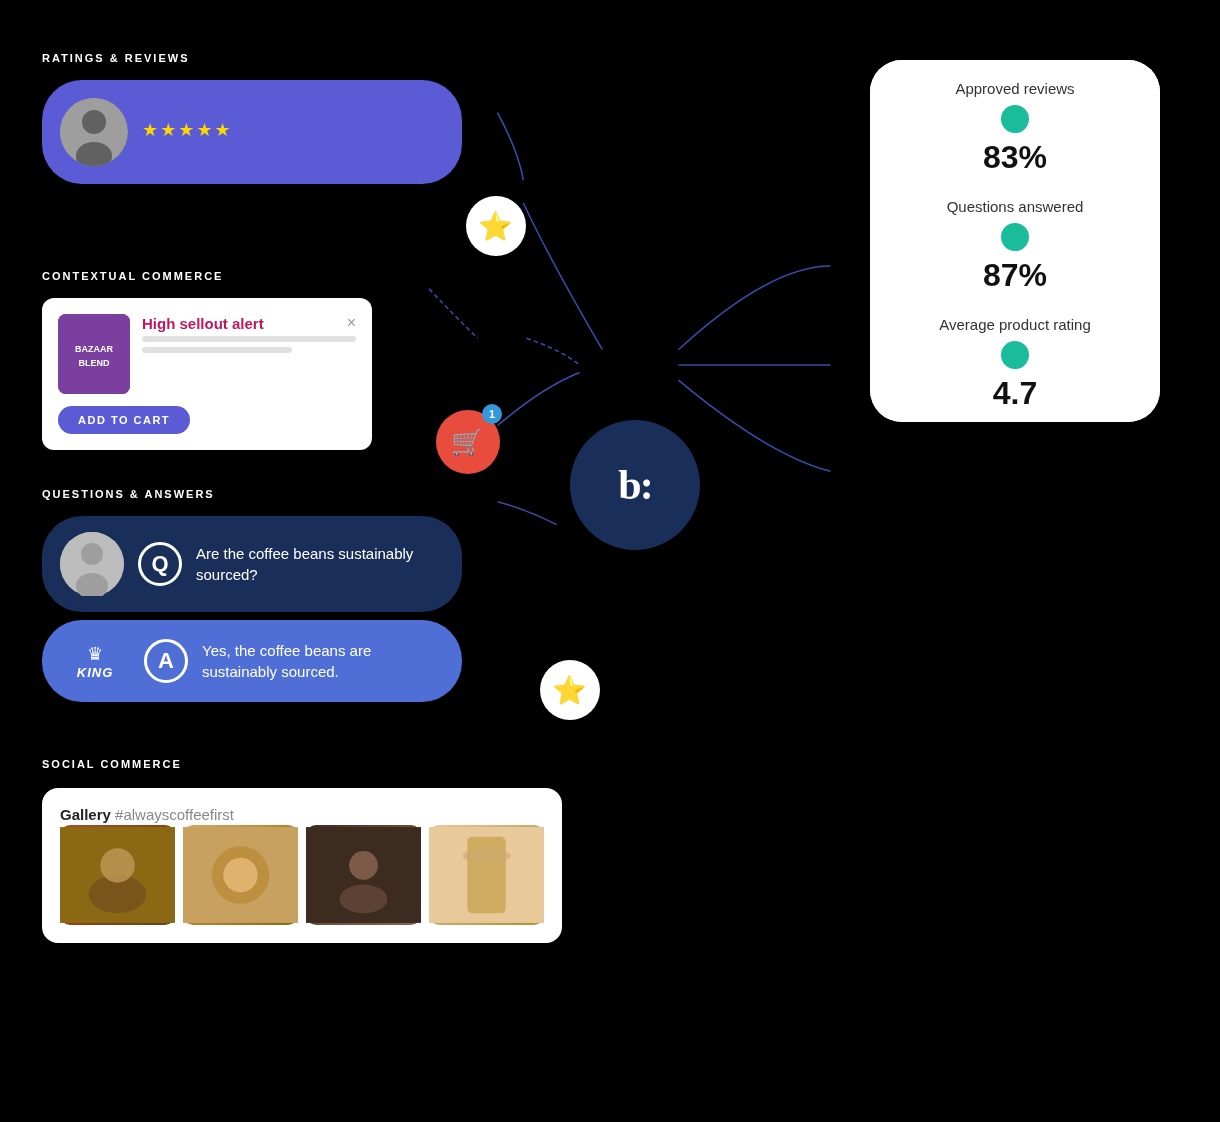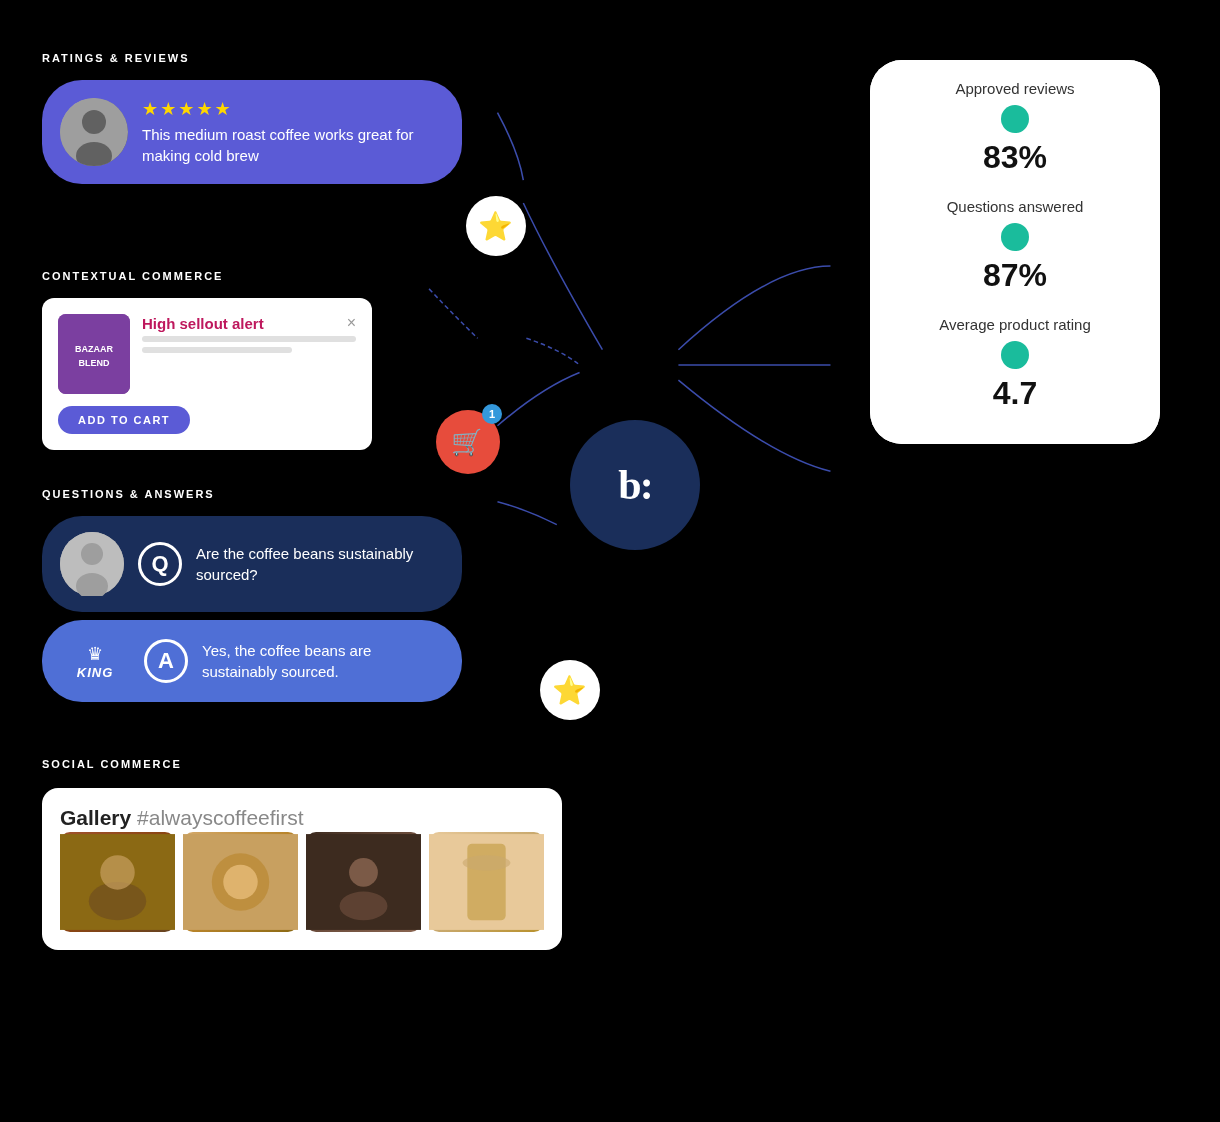--- a/index.html
+++ b/index.html
@@ -243,21 +243,21 @@
       top: 788px;
       left: 42px;
       background: #fff;
       border-radius: 16px;
       width: 520px;
       padding: 18px;
       box-shadow: 0 2px 16px rgba(0,0,0,0.15);
     }
     .gallery-header {
       margin-bottom: 2px;
-      font-size: 21px;
+      font-size: 15px;
       color: #222;
     }
     .gallery-header span.gallery-bold { font-weight: 700; }
     .gallery-header span.gallery-tag { color: #888; }
     .gallery-grid {
       display: flex;
       gap: 8px;
     }
     .gallery-img {
       flex: 1;
@@ -369,21 +369,21 @@
     .scorecard-header {
       background: #6b3fa0;
       padding: 28px 20px 24px;
       text-align: center;
       color: #fff;
       font-size: 22px;
       font-weight: 800;
       line-height: 1.3;
     }
     .scorecard-body {
-      padding: 20px 24px 32px;
+      padding: 20px 24px 10px;
       background: #fff;
     }
     .scorecard-metric {
       margin-bottom: 22px;
       text-align: center;
     }
     .scorecard-metric:last-child { margin-bottom: 0; }
     .metric-label {
       font-size: 15px;
       color: #333;
@@ -435,21 +435,20 @@
 
         <svg width="68" height="68" viewBox="0 0 68 68" xmlns="http://www.w3.org/2000/svg">
           <rect width="68" height="68" fill="#9e9e9e" rx="34"></rect>
           <circle cx="34" cy="24" r="12" fill="#616161"></circle>
           <ellipse cx="34" cy="58" rx="18" ry="14" fill="#616161"></ellipse>
         </svg>
       </div>
     </div>
     <div class="review-content">
       <div class="stars">★★★★★</div>
-      <div class="review-text">This medium roast coffee works great for making cold brew</div>
     </div>
   </div>
 
   <div class="section-label label-commerce">CONTEXTUAL COMMERCE</div>
 
   <div class="commerce-card">
     <div class="commerce-top">
       <div class="product-image">
         <svg width="72" height="80" viewBox="0 0 72 80" xmlns="http://www.w3.org/2000/svg">
           <rect width="72" height="80" fill="#7b3fa0" rx="8"></rect>

